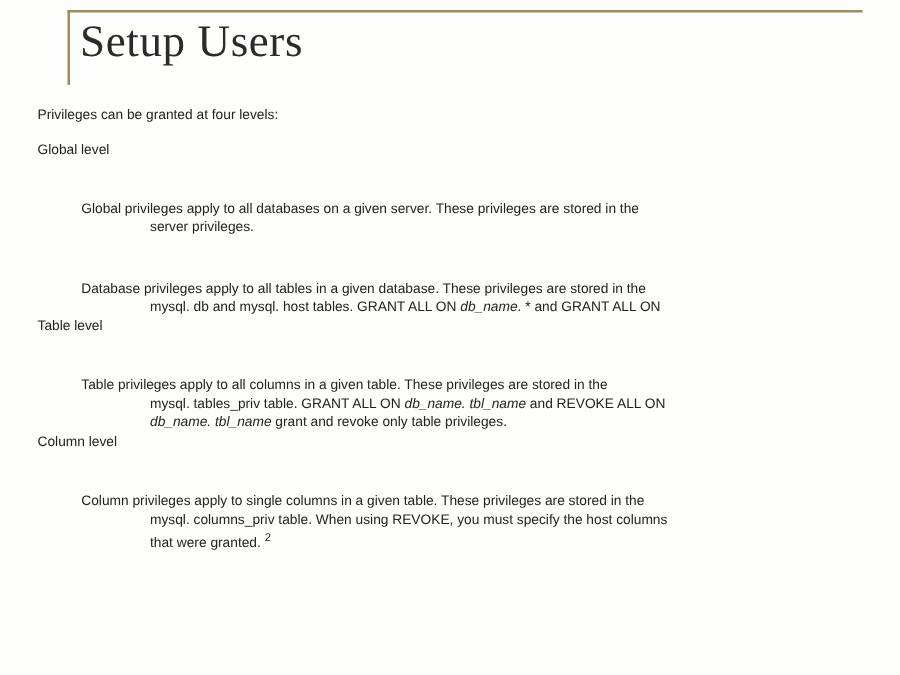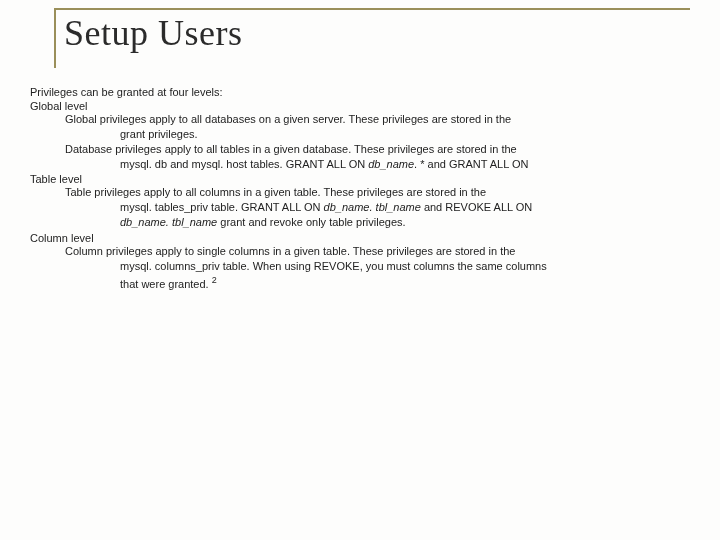--- a/index.html
+++ b/index.html
@@ -23,33 +23,34 @@
   h1 {
     font-family: "Times New Roman", Times, serif;
     font-weight: 400;
     font-size: 36px;
     color: #2b2b2b;
     letter-spacing: 0.5px;
   }
   .intro {
     font-size: 11px;
     color: #222;
-    margin-bottom: 2px;
+    margin-bottom: 16px;
   }
   .level-title {
     font-size: 11px;
     font-weight: normal;
     color: #222;
     margin-top: 2px;
   }
   .desc {
     font-size: 11px;
     color: #222;
     line-height: 1.35;
     padding-left: 35px;
+    margin-top: 34px;
   }
   .desc-cont {
     font-size: 11px;
     color: #222;
     line-height: 1.35;
     padding-left: 90px;
   }
   em.code { font-style: italic; }
   sup.fn { font-size: 9px; vertical-align: super; }
 </style>
@@ -58,27 +59,27 @@
 
 <div class="slide">
   <div class="title-wrap">
     <h1>Setup Users</h1>
   </div>
 
   <div class="intro">Privileges can be granted at four levels:</div>
 
   <div class="level-title">Global level</div>
   <div class="desc">Global privileges apply to all databases on a given server. These privileges are stored in the</div>
-  <div class="desc-cont">grant privileges.</div>
+  <div class="desc-cont">server privileges.</div>
 
   <div class="desc">Database privileges apply to all tables in a given database. These privileges are stored in the</div>
   <div class="desc-cont"><span>mysql. db and mysql. host tables. GRANT ALL ON </span><em class="code">db_name</em><span>. * and GRANT ALL ON</span></div>
 
   <div class="level-title">Table level</div>
   <div class="desc">Table privileges apply to all columns in a given table. These privileges are stored in the</div>
   <div class="desc-cont"><span>mysql. tables_priv table. GRANT ALL ON </span><em class="code">db_name. tbl_name</em><span> and REVOKE ALL ON</span></div>
   <div class="desc-cont"><em class="code">db_name. tbl_name</em><span> grant and revoke only table privileges.</span></div>
 
   <div class="level-title">Column level</div>
   <div class="desc">Column privileges apply to single columns in a given table. These privileges are stored in the</div>
-  <div class="desc-cont">mysql. columns_priv table. When using REVOKE, you must columns the same columns</div>
+  <div class="desc-cont">mysql. columns_priv table. When using REVOKE, you must specify the host columns</div>
   <div class="desc-cont"><span>that were granted. </span><sup class="fn">2</sup></div>
 </div>
 
 </body></html>

